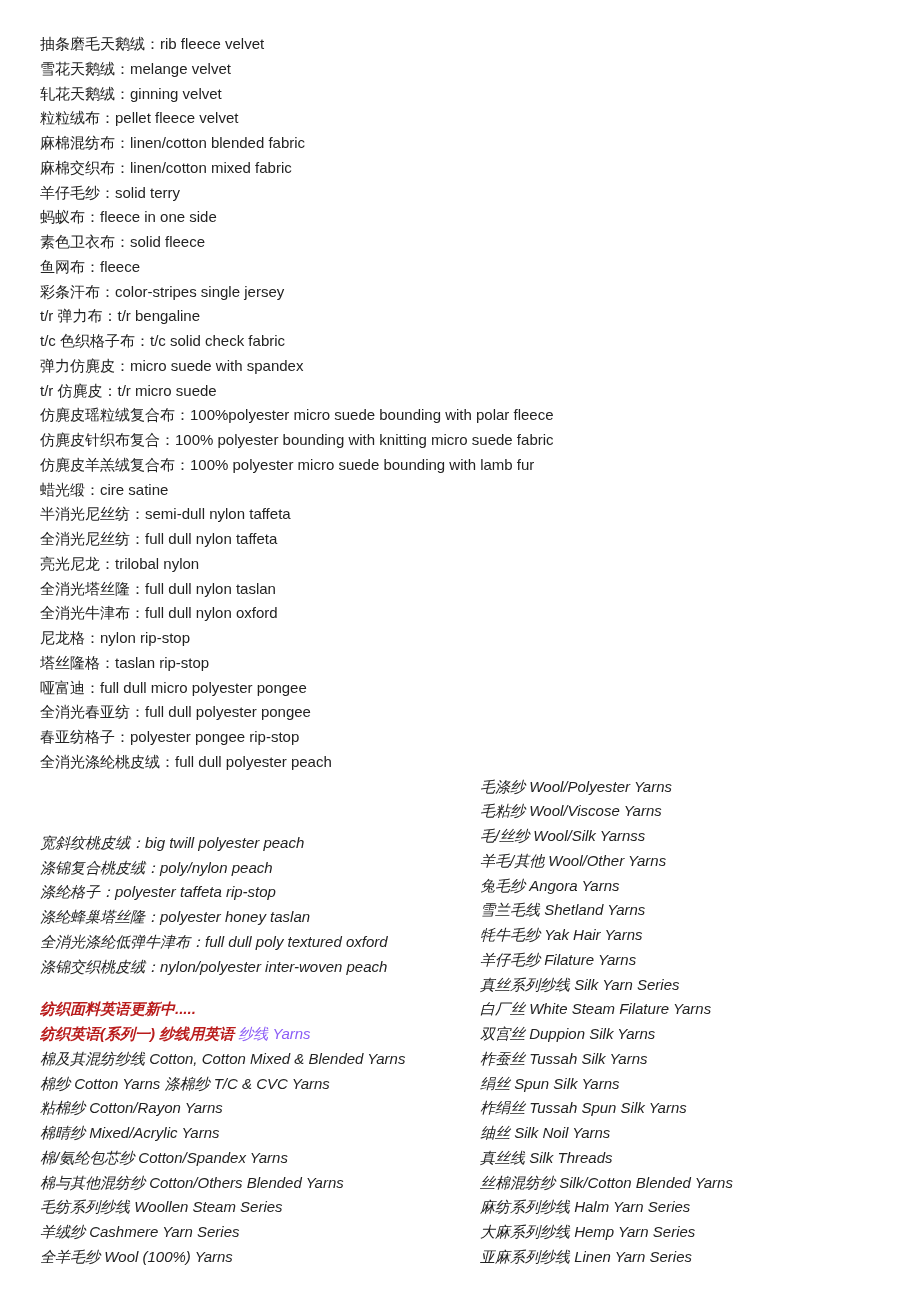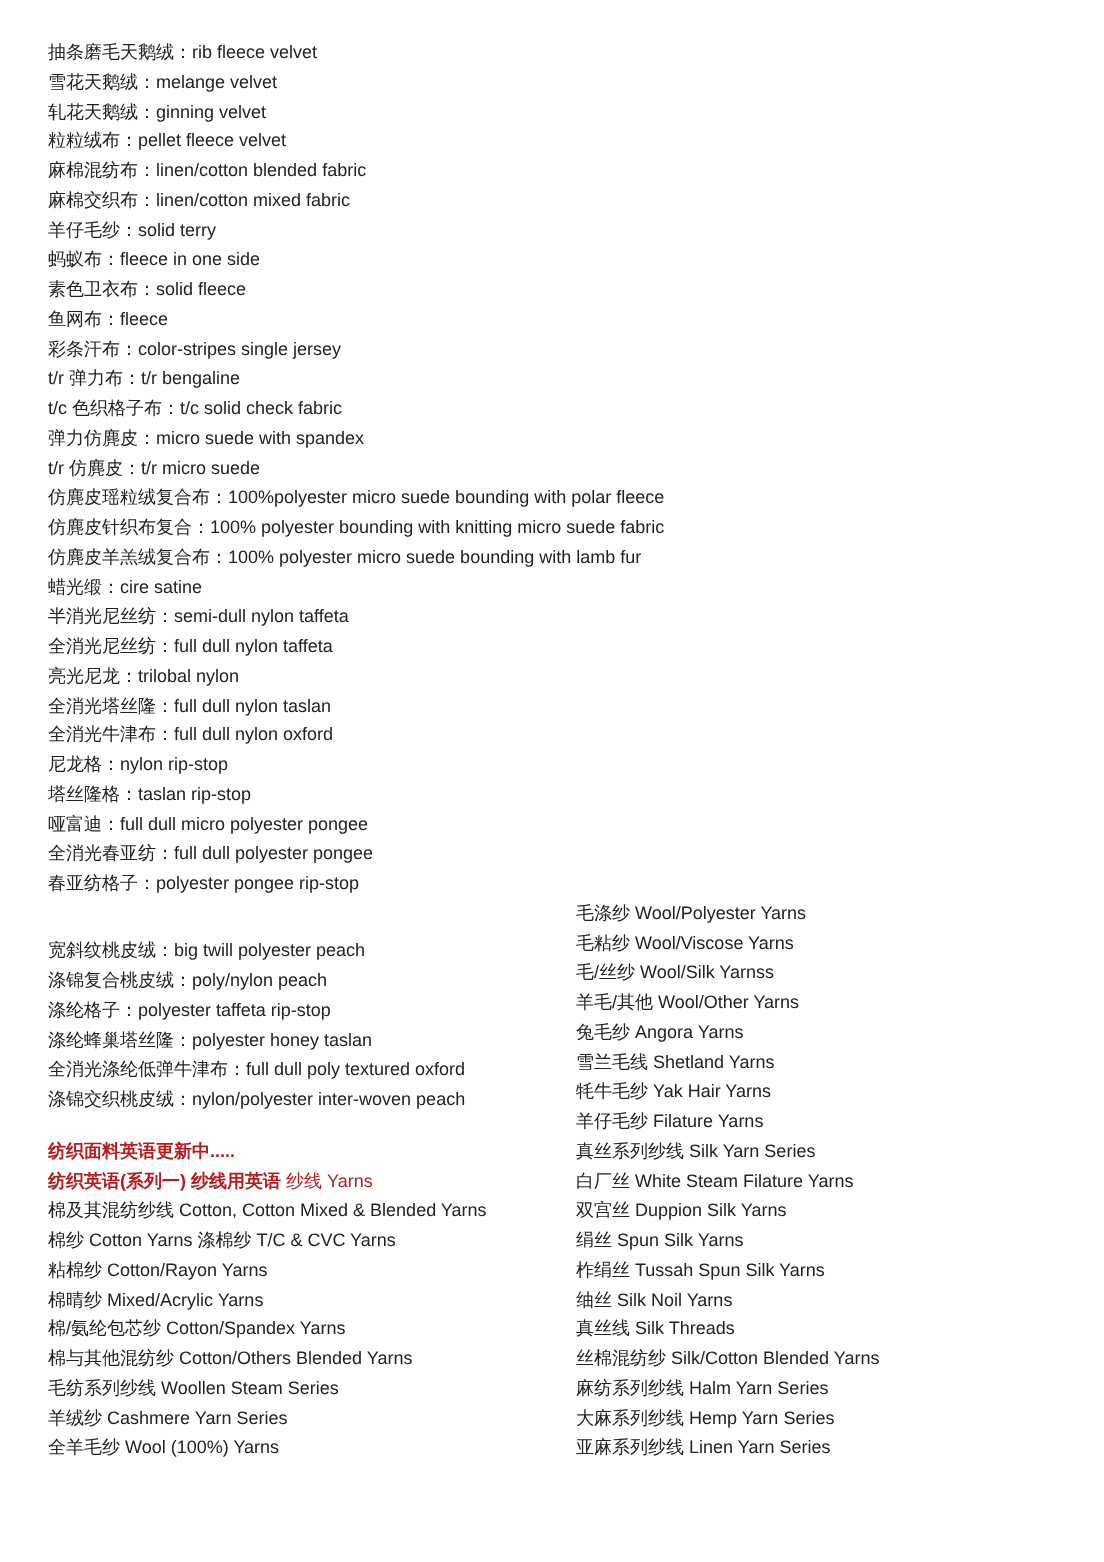--- a/index.html
+++ b/index.html
@@ -8,27 +8,27 @@
     font-family: "Microsoft YaHei", "PingFang SC", Arial, sans-serif;
     font-size: 15px;
     color: #222;
     line-height: 1.65;
     background: #fff;
     width: 920px;
     box-sizing: border-box;
   }
   .line { display: block; }
   .red { color: #b91c1c; font-weight: bold; }
-  .inline-black { color: #b91c1c; font-weight: normal; }
+  .inline-black { color: #8b5cf6; font-weight: normal; }
   .columns {
     display: flex;
     gap: 40px;
     align-items: flex-end;
   }
-  .col { flex: 1; }
+  .col { flex: 1; font-style: italic; }
   .spacer { height: 18px; }
 </style>
 </head>
 <body>
 
 <div id="top-block">
     <span class="line">抽条磨毛天鹅绒：rib fleece velvet</span>
     <span class="line">雪花天鹅绒：melange velvet</span>
     <span class="line">轧花天鹅绒：ginning velvet</span>
     <span class="line">粒粒绒布：pellet fleece velvet</span>
@@ -50,20 +50,21 @@
     <span class="line">半消光尼丝纺：semi-dull nylon taffeta</span>
     <span class="line">全消光尼丝纺：full dull nylon taffeta</span>
     <span class="line">亮光尼龙：trilobal nylon</span>
     <span class="line">全消光塔丝隆：full dull nylon taslan</span>
     <span class="line">全消光牛津布：full dull nylon oxford</span>
     <span class="line">尼龙格：nylon rip-stop</span>
     <span class="line">塔丝隆格：taslan rip-stop</span>
     <span class="line">哑富迪：full dull micro polyester pongee</span>
     <span class="line">全消光春亚纺：full dull polyester pongee</span>
     <span class="line">春亚纺格子：polyester pongee rip-stop</span>
+    <span class="line">全消光涤纶桃皮绒：full dull polyester peach</span>
   </div>
 
 <div class="columns">
   <div class="col">
     <div id="left-tail">
         <span class="line">宽斜纹桃皮绒：big twill polyester peach</span>
         <span class="line">涤锦复合桃皮绒：poly/nylon peach</span>
         <span class="line">涤纶格子：polyester taffeta rip-stop</span>
         <span class="line">涤纶蜂巢塔丝隆：polyester honey taslan</span>
         <span class="line">全消光涤纶低弹牛津布：full dull poly textured oxford</span>
@@ -92,20 +93,21 @@
         <span class="line">毛粘纱 Wool/Viscose Yarns</span>
         <span class="line">毛/丝纱 Wool/Silk Yarnss</span>
         <span class="line">羊毛/其他 Wool/Other Yarns</span>
         <span class="line">兔毛纱 Angora Yarns</span>
         <span class="line">雪兰毛线 Shetland Yarns</span>
         <span class="line">牦牛毛纱 Yak Hair Yarns</span>
         <span class="line">羊仔毛纱 Filature Yarns</span>
         <span class="line">真丝系列纱线 Silk Yarn Series</span>
         <span class="line">白厂丝 White Steam Filature Yarns</span>
         <span class="line">双宫丝 Duppion Silk Yarns</span>
+        <span class="line">柞蚕丝 Tussah Silk Yarns</span>
         <span class="line">绢丝 Spun Silk Yarns</span>
         <span class="line">柞绢丝 Tussah Spun Silk Yarns</span>
         <span class="line">䌷丝 Silk Noil Yarns</span>
         <span class="line">真丝线 Silk Threads</span>
         <span class="line">丝棉混纺纱 Silk/Cotton Blended Yarns</span>
         <span class="line">麻纺系列纱线 Halm Yarn Series</span>
         <span class="line">大麻系列纱线 Hemp Yarn Series</span>
         <span class="line">亚麻系列纱线 Linen Yarn Series</span>
       </div>
   </div>

